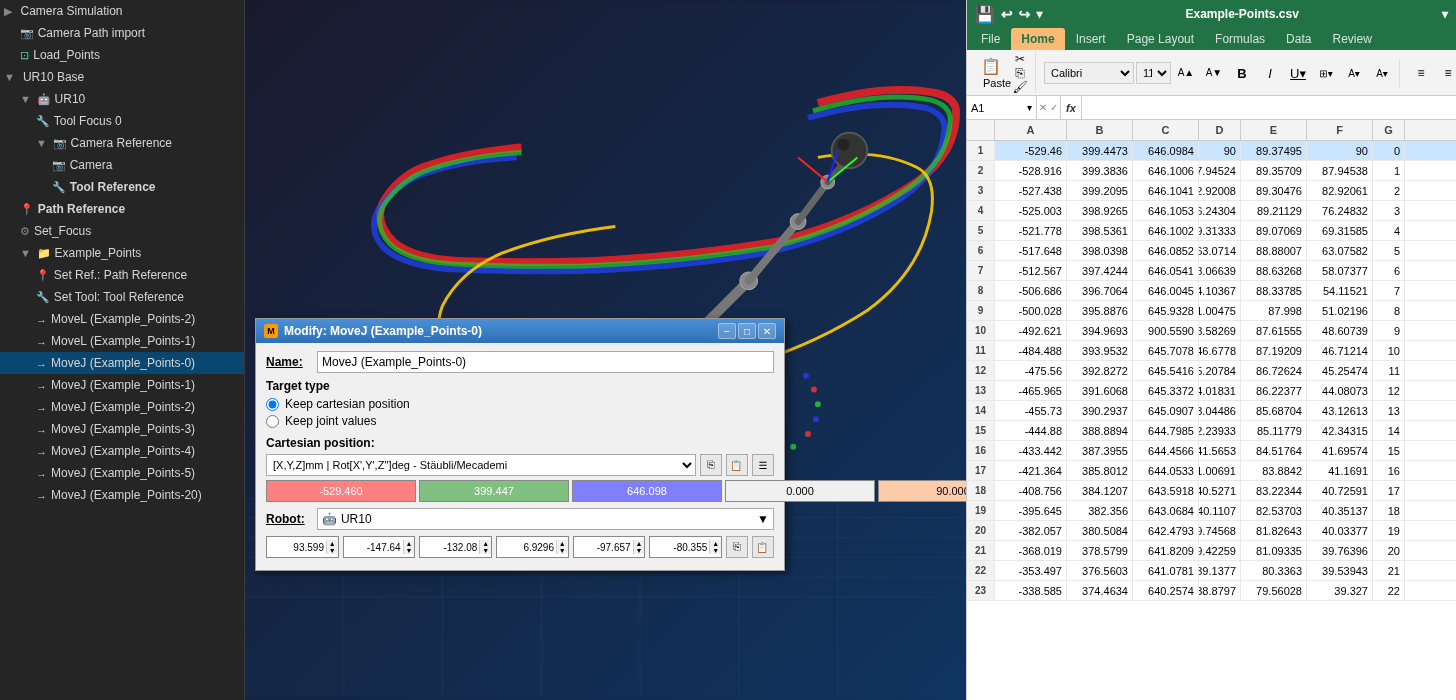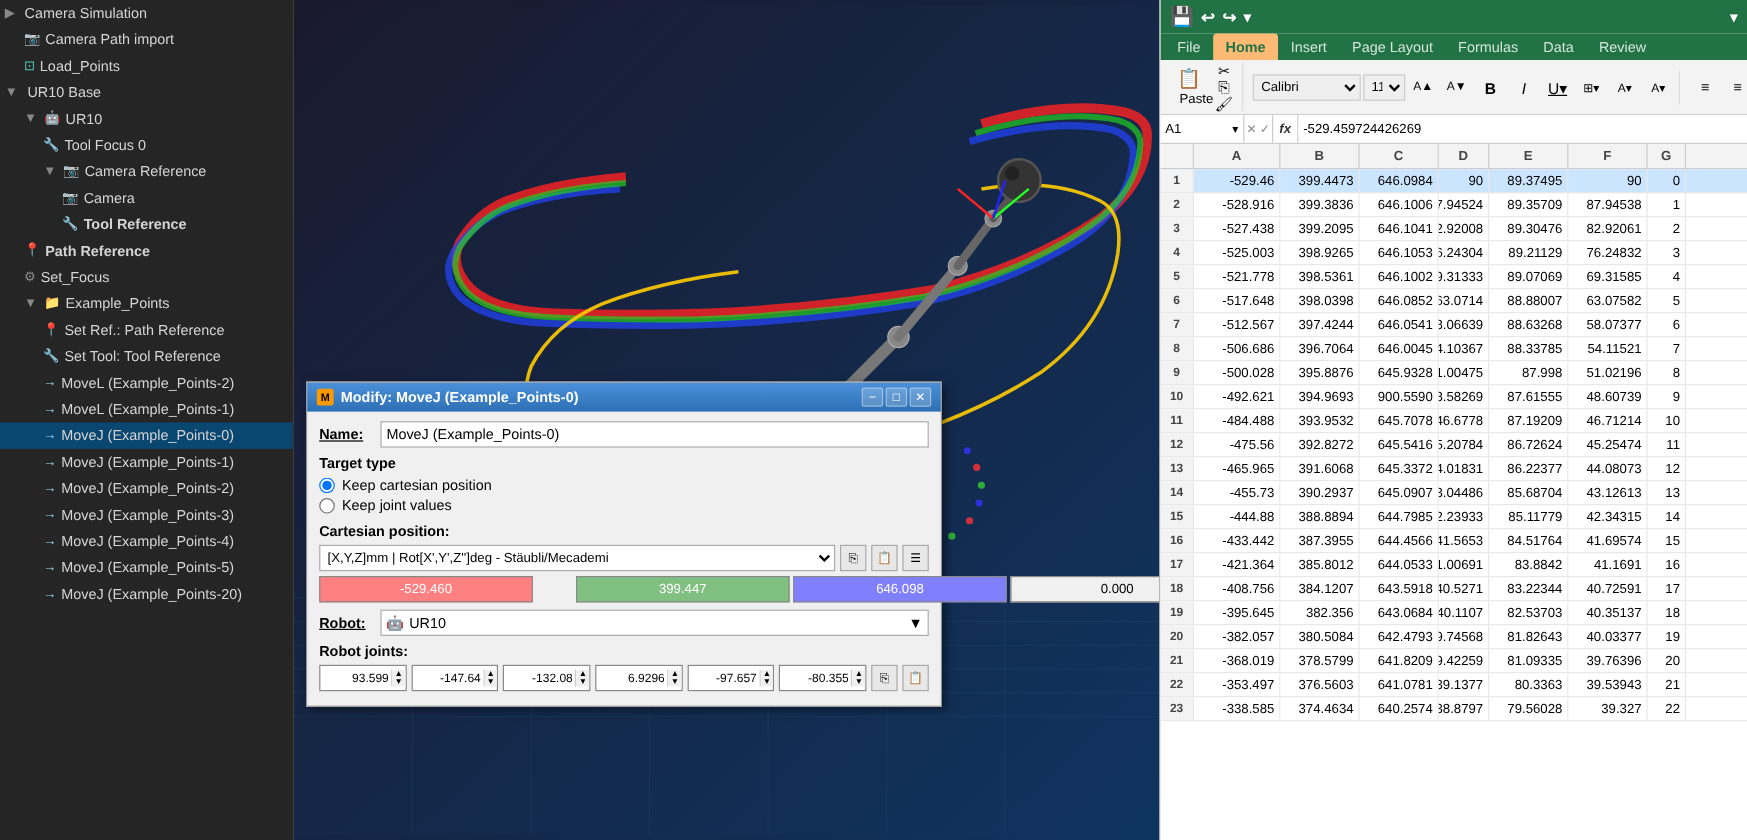--- a/index.html
+++ b/index.html
@@ -66,24 +66,24 @@
     .coords-format-row { display: flex; align-items: center; gap: 4px; margin-bottom: 4px; }
     .coords-format-select {
       flex: 1; height: 22px; border: 1px solid #aaa; background: white; font-size: 11px; padding: 0 2px;
     }
     .coords-format-btn {
       height: 22px; width: 22px; border: 1px solid #aaa; background: #e8e8e8; cursor: pointer;
       display: flex; align-items: center; justify-content: center; font-size: 10px;
     }
     .coords-values { display: flex; gap: 3px; margin-bottom: 6px; }
     .coord-input {
-      flex: 1; height: 22px; border: 1px solid #888; padding: 1px 17px; font-size: 11px; text-align: center;
+      flex: 1; height: 22px; border: 1px solid #888; padding: 1px 3px; font-size: 11px; text-align: center;
     }
     .coord-x { background: #ff8080; color: white; }
-    .coord-y { background: #80c080; color: white; margin-left: 33px; }
+    .coord-y { background: #80c080; color: white; }
     .coord-z { background: #8080ff; color: white; }
     .coord-rx { background: #f0f0f0; }
     .coord-ry { background: #ffccaa; }
     .robot-row { display: flex; align-items: center; margin-bottom: 6px; gap: 6px; }
     .robot-select {
       flex: 1; height: 22px; border: 1px solid #aaa; background: white; font-size: 12px; padding: 0 4px;
       display: flex; align-items: center; gap: 4px;
     }
     .joints-row { display: flex; align-items: center; gap: 4px; margin-bottom: 4px; }
     .spin-input-wrapper { display: flex; align-items: center; border: 1px solid #888; background: white; height: 22px; flex: 1; }
@@ -439,21 +439,20 @@
 
         <div class="robot-row">
           <span class="dialog-label">Robot:</span>
           <div class="robot-select" style="border:1px solid #aaa; height:22px; padding:0 4px; background:white; flex:1; display:flex; align-items:center; gap:4px; cursor:pointer; font-size:12px;">
             <span>🤖</span>
             <span>UR10</span>
             <span style="margin-left:auto;">▼</span>
           </div>
         </div>
 
-        <div class="section-label">Robot joints:</div>
         <div class="joints-row">
           <div class="spin-input-wrapper">
             <input type="text" class="spin-input" value="93.599" style="">
             <div class="spin-btns">
               <button class="spin-btn">▲</button>
               <button class="spin-btn">▼</button>
             </div>
           </div>
           <div class="spin-input-wrapper">
             <input type="text" class="spin-input" value="-147.64" style="">
@@ -500,20 +499,21 @@
 
 <div id="right-panel">
 
   <div class="excel-titlebar">
     <div style="display:flex;gap:6px;align-items:center;">
       <span style="font-size:16px;">💾</span>
       <span style="font-size:14px;">↩</span>
       <span style="font-size:14px;">↪</span>
       <span style="font-size:12px;">▾</span>
     </div>
+    <span class="excel-titlebar-title">Example-Points.csv</span>
     <div style="display:flex;gap:4px;">
       <span style="cursor:pointer;">▾</span>
     </div>
   </div>
 
   <div class="excel-ribbon-tabs">
     <div class="ribbon-tab">File</div>
     <div class="ribbon-tab active">Home</div>
     <div class="ribbon-tab">Insert</div>
     <div class="ribbon-tab">Page Layout</div>
@@ -567,21 +567,20 @@
     <div class="cell-ref-box">
       <span>A1</span>
       <span style="margin-left:auto;font-size:10px;">▾</span>
     </div>
     <div class="formula-bar-sep">
       <span style="font-size:10px;color:#888;">✕ ✓</span>
     </div>
     <div class="formula-icons">
       <span class="formula-icon" style="font-size:11px;font-style:italic;font-weight:bold;padding:0 4px;">fx</span>
     </div>
-    <input type="text" class="formula-input" value="-529.459724426269" style="">
   </div>
 
   <div class="excel-grid">
     <div class="grid-header-row">
       <div class="col-header row-num-header cw-rn"></div>
       <div class="col-header cw-a">A</div>
       <div class="col-header cw-b">B</div>
       <div class="col-header cw-c">C</div>
       <div class="col-header cw-d">D</div>
       <div class="col-header cw-e">E</div>

